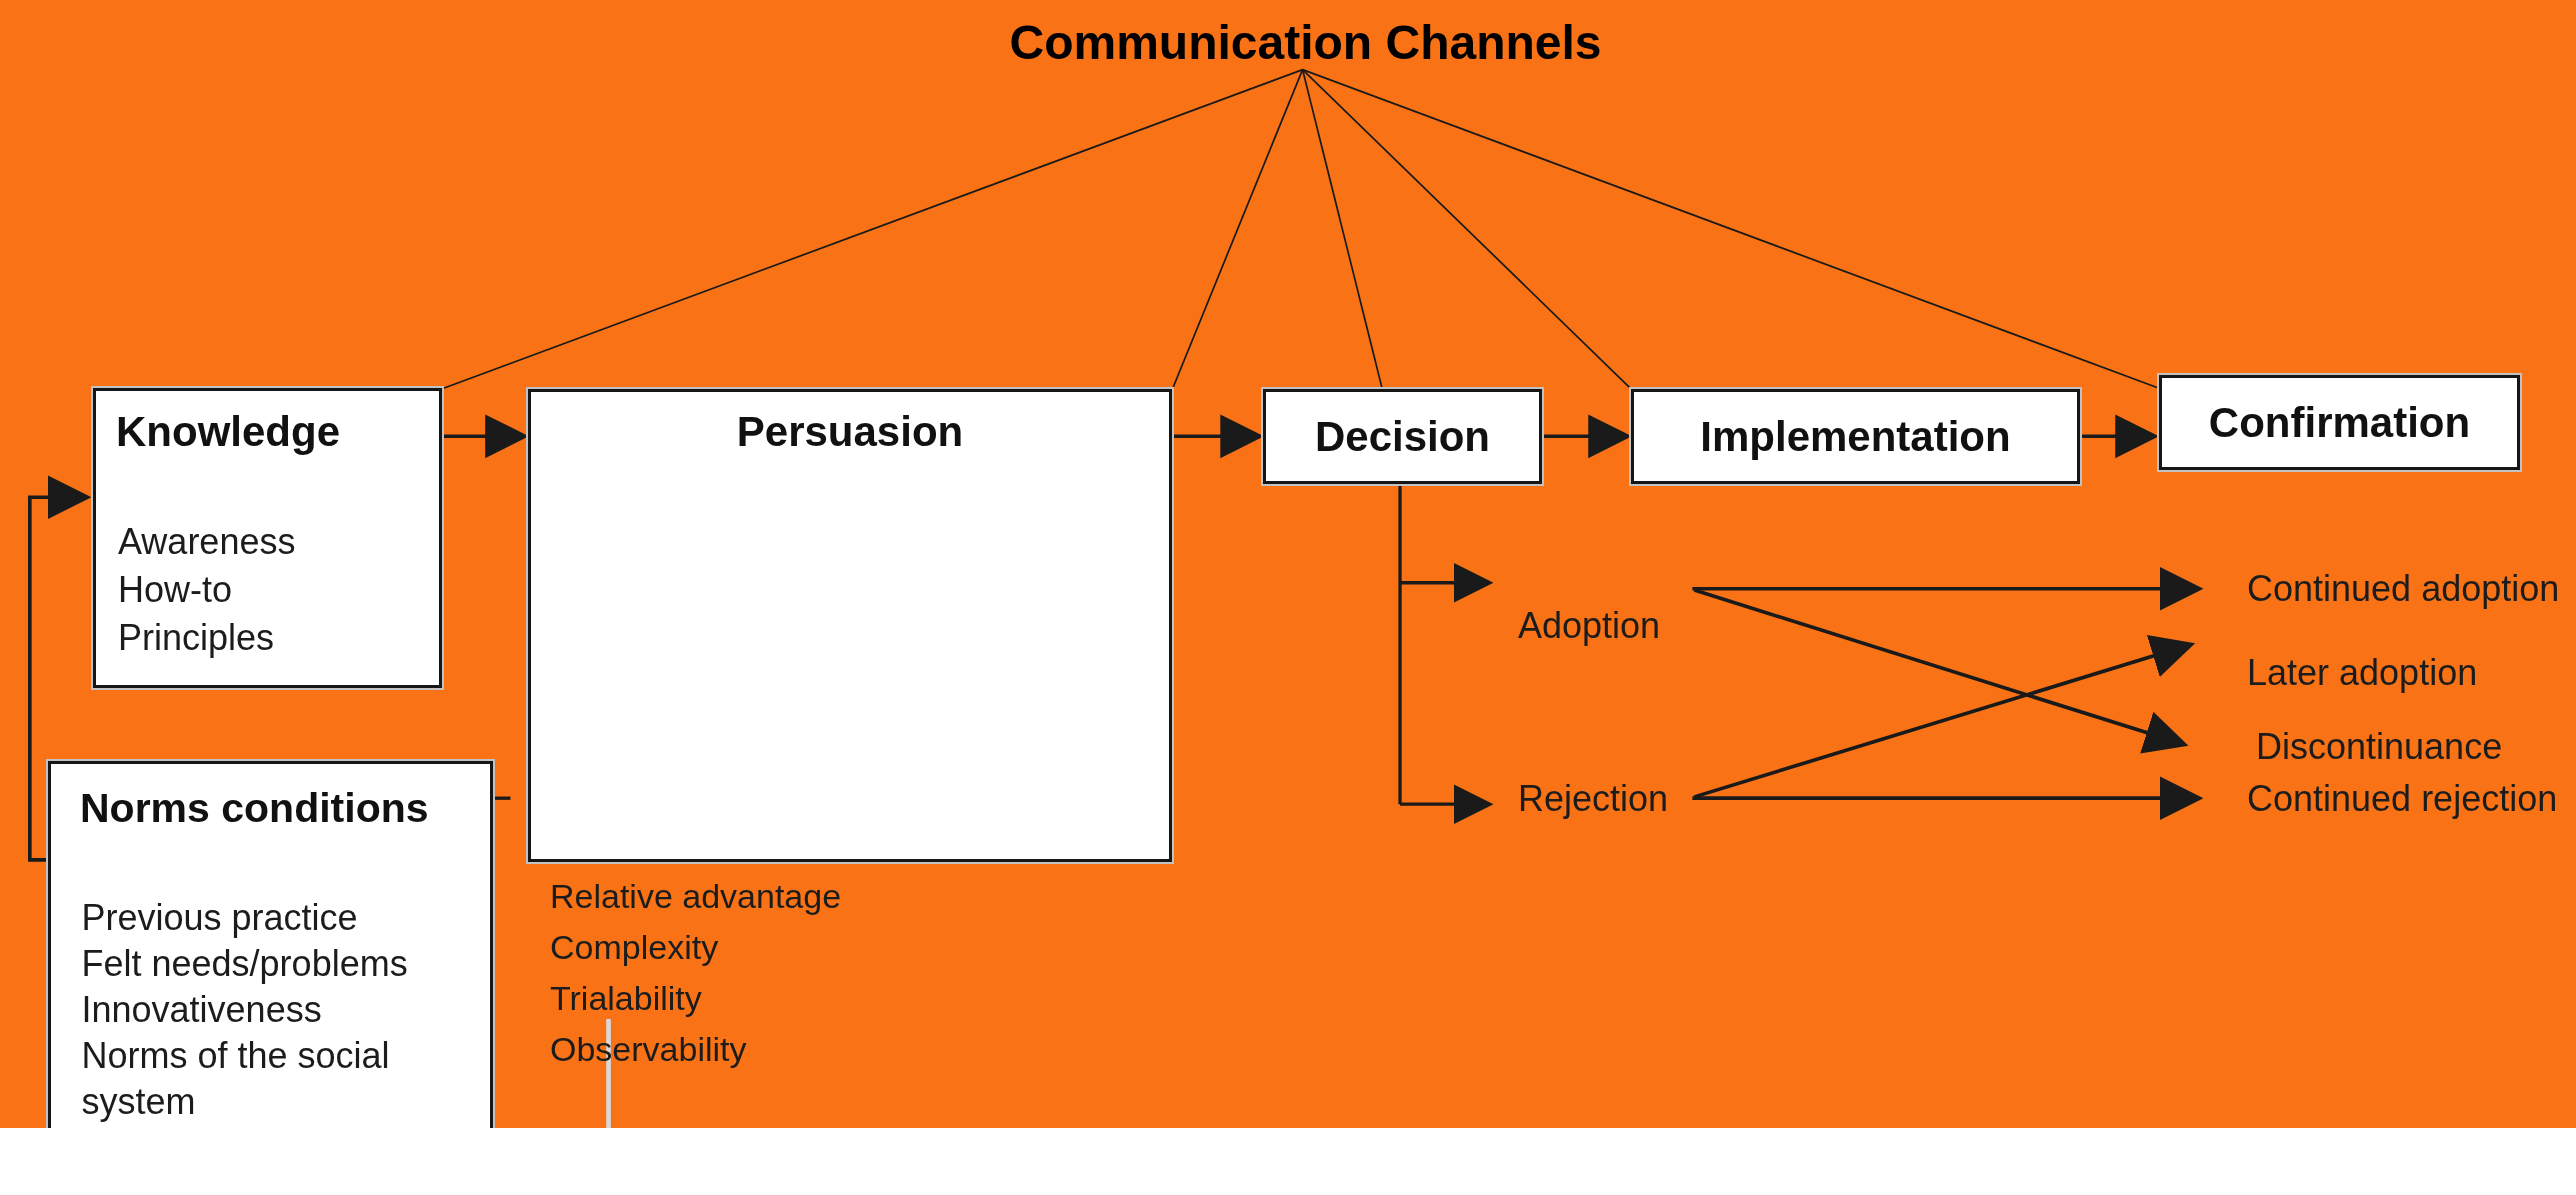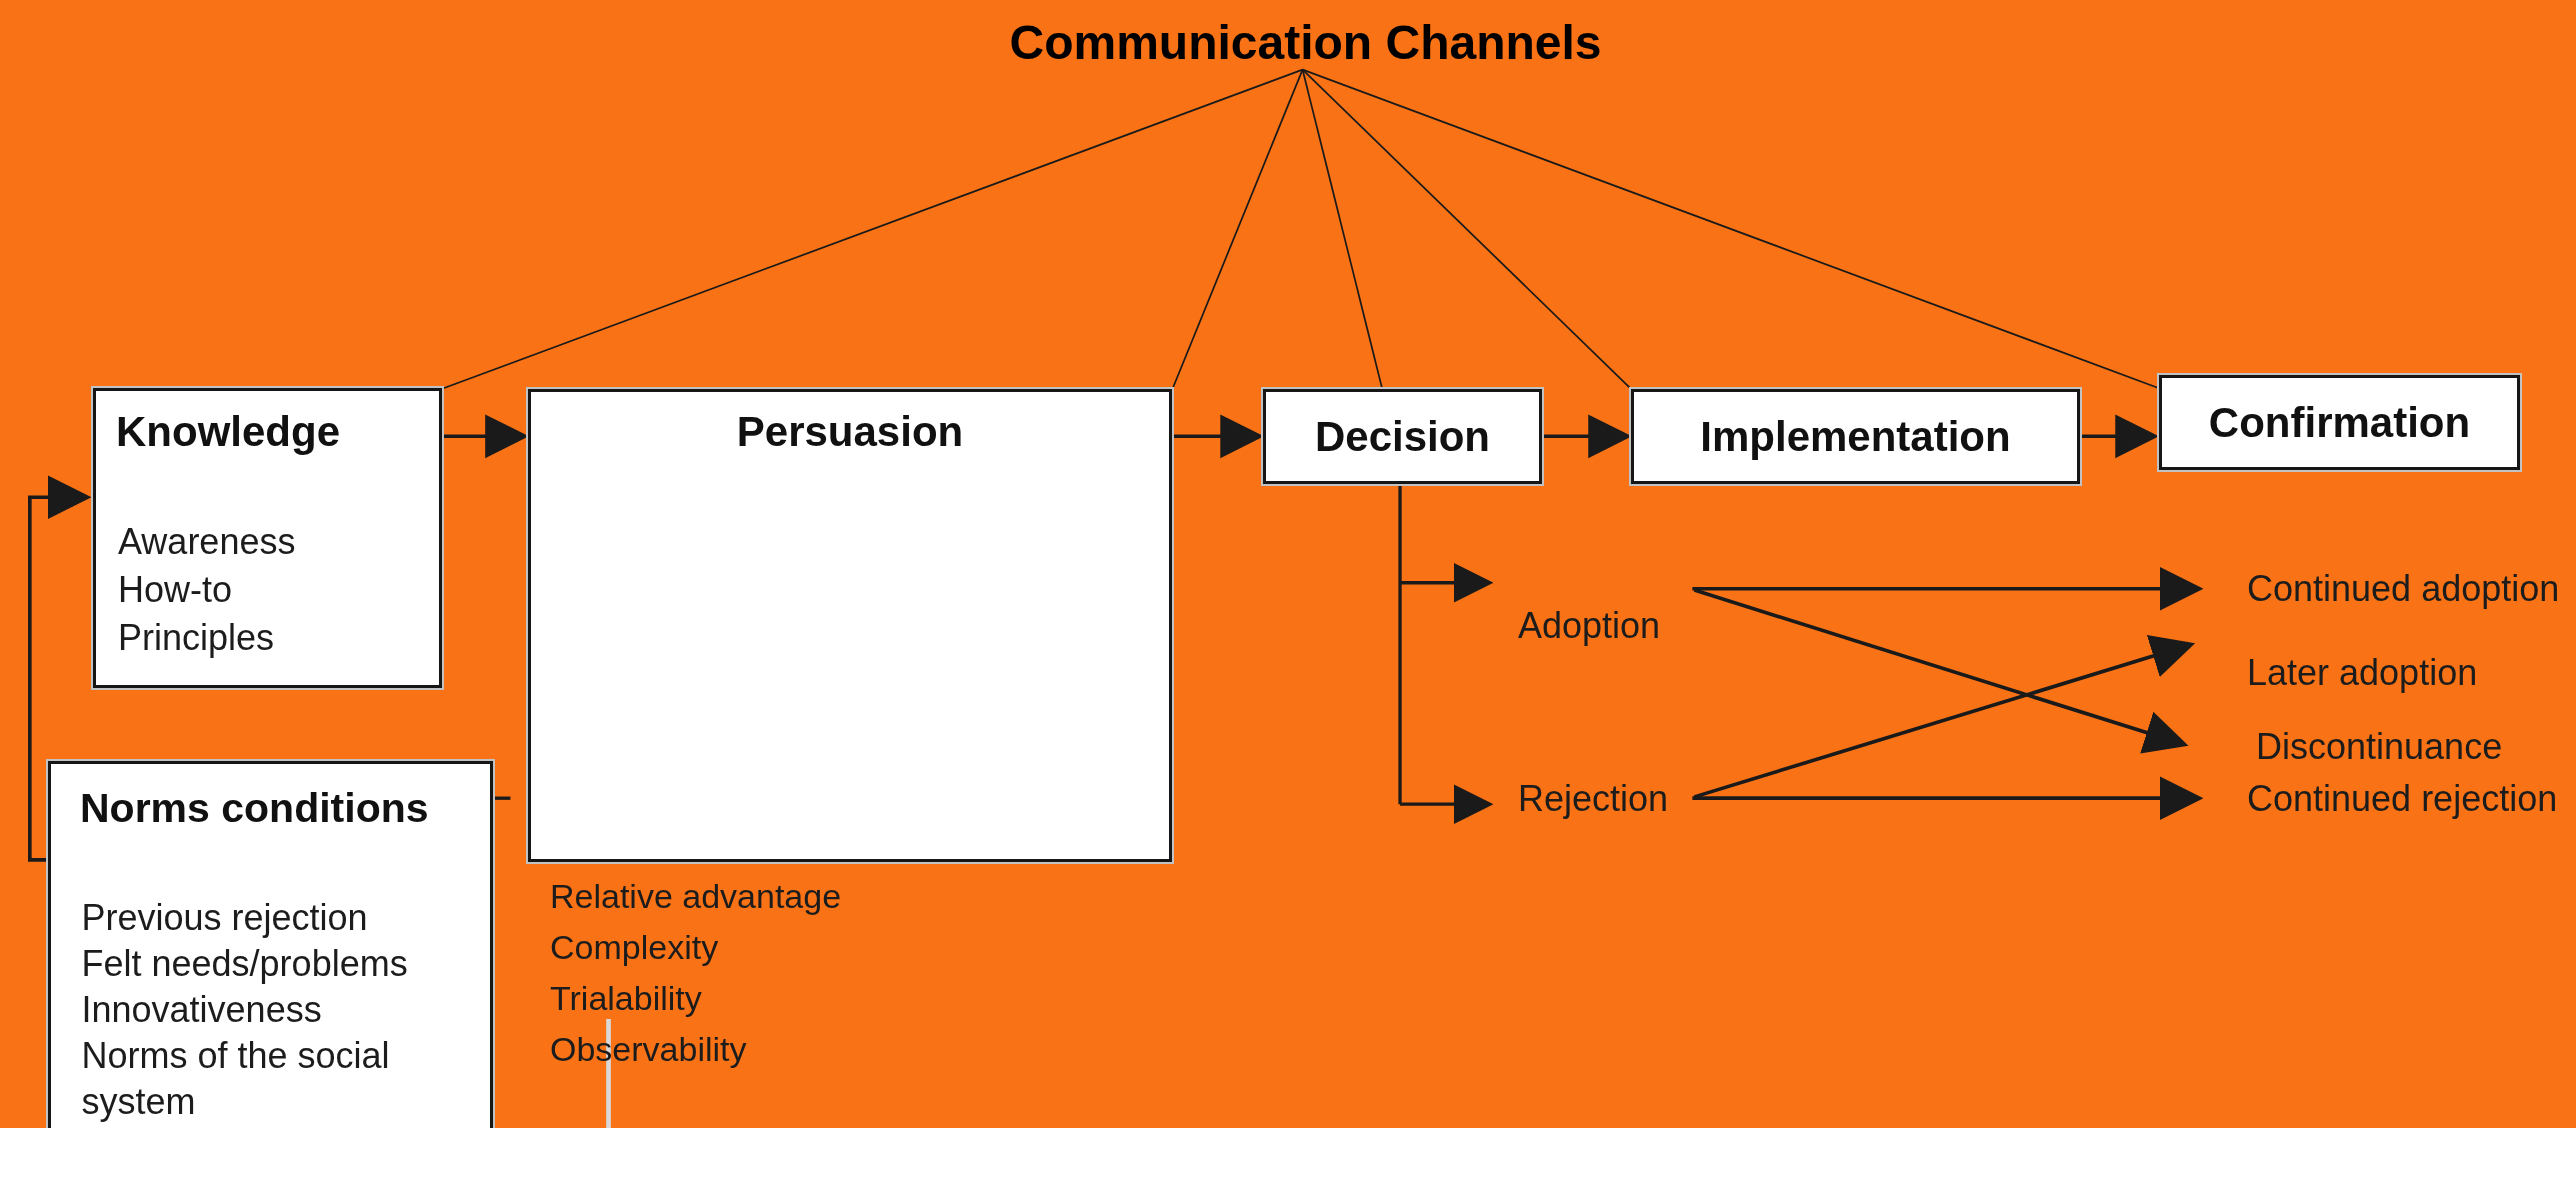--- a/index.html
+++ b/index.html
@@ -130,21 +130,21 @@
     <div class="stage-label centered">Implementation</div>
   </div>
 
   <div class="box" style="left:2159px;top:375px;width:361px;height:95px;padding-left:36px;">
     <div class="stage-label centered">Confirmation</div>
   </div>
 
   <div class="box" style="left:48px;top:761px;width:445px;height:402px;">
     <div class="stage-label" style="position:absolute;left:29px;top:21px;font-size:41px;">Norms conditions</div>
     <div class="body-list" style="left:30.5px;top:131px;width:384px;">
-      <div style="line-height:46px">Previous rejection</div>
+      <div style="line-height:46px">Previous practice</div>
       <div style="line-height:46px">Felt needs/problems</div>
       <div style="line-height:46px">Innovativeness</div>
       <div style="line-height:46px">Norms of the social system</div>
     </div>
   </div>
 
   <div class="float-label" style="left:1518px;top:563px;margin-top:43px;">Adoption</div>
   <div class="float-label" style="left:1518px;top:779px;">Rejection</div>
 
   <div class="float-label" style="left:2247px;top:569px;">Continued adoption</div>

